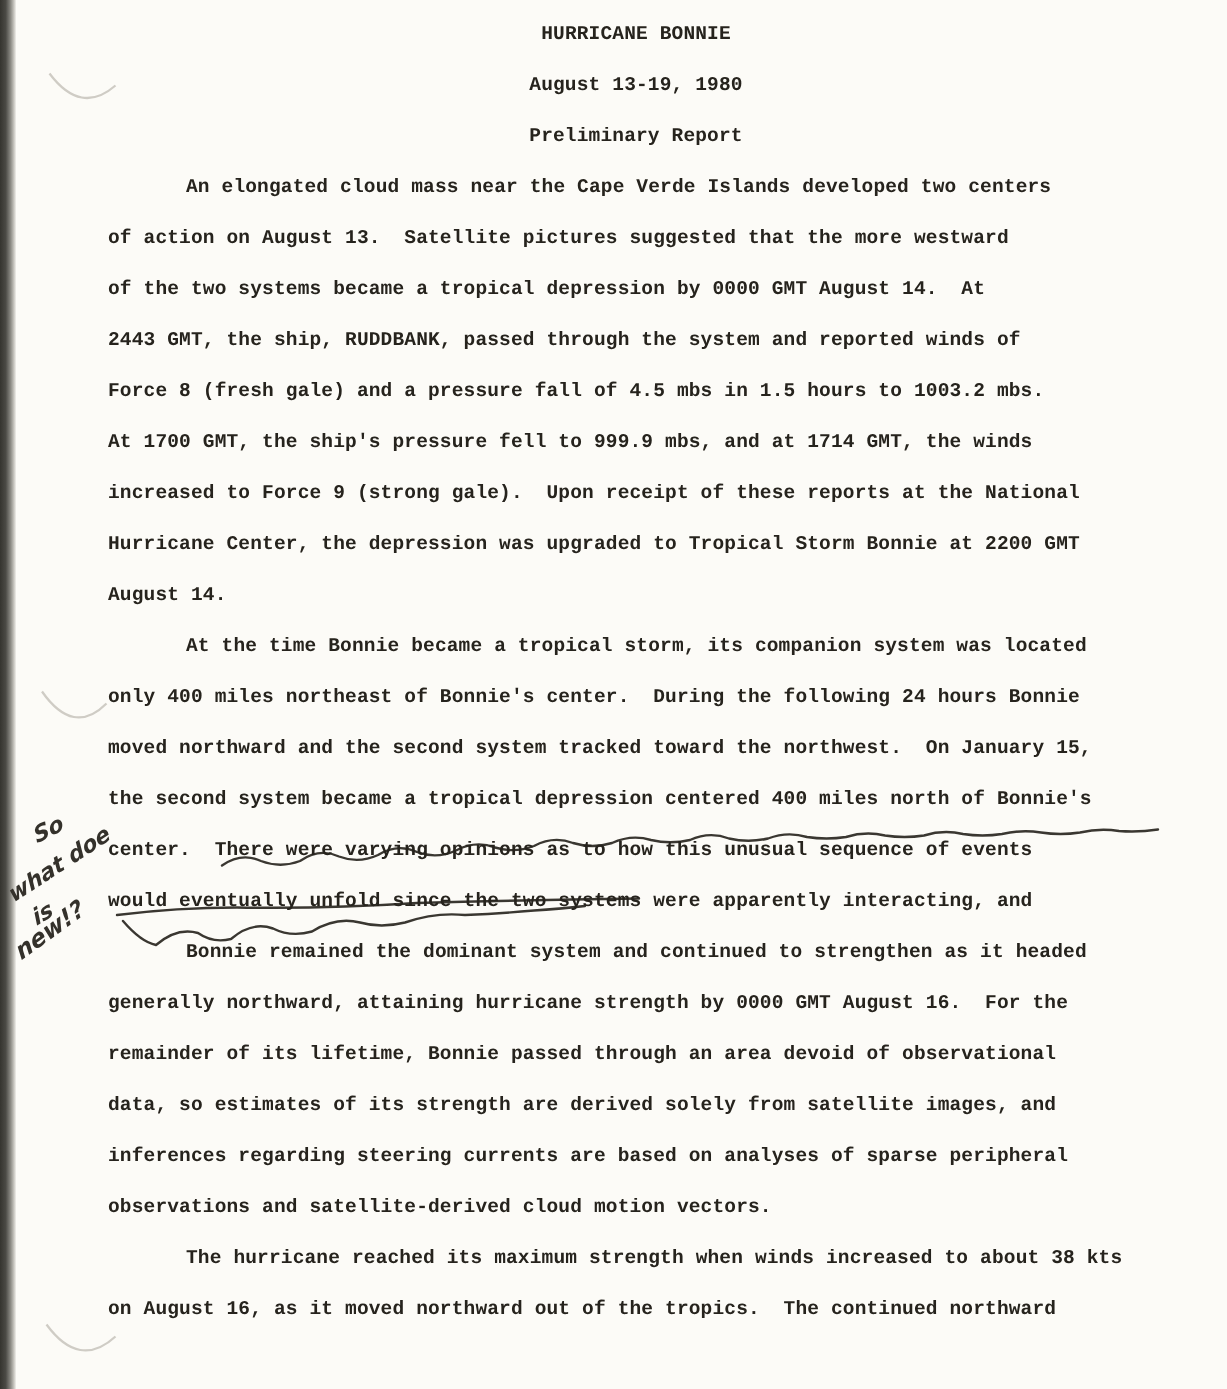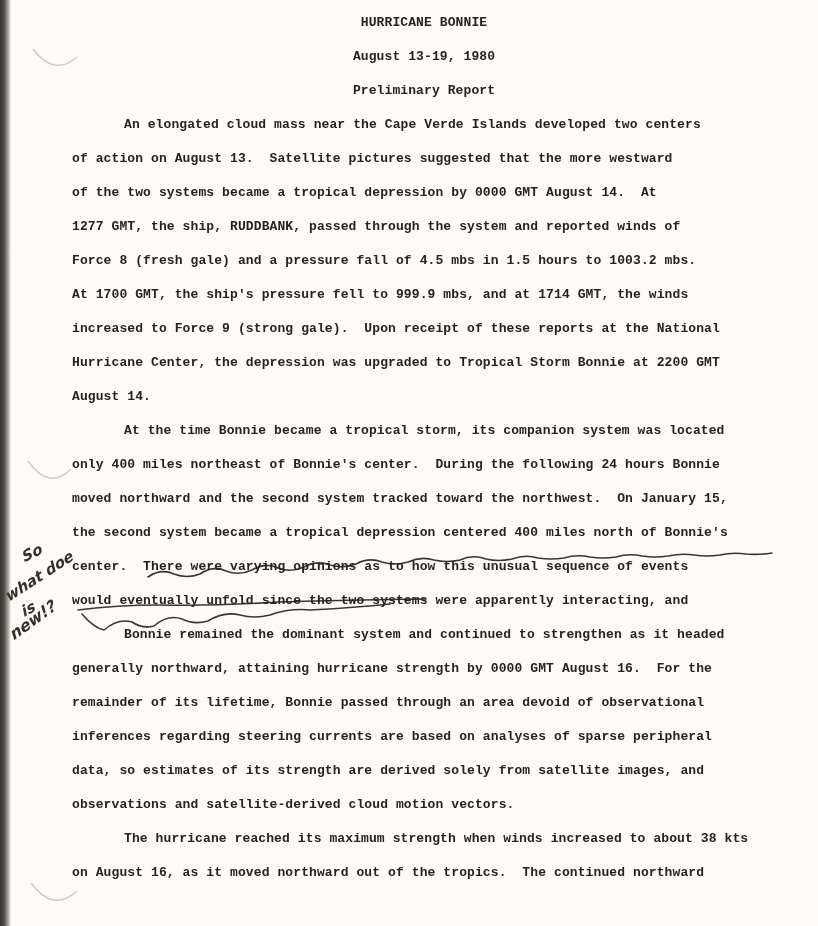--- a/index.html
+++ b/index.html
@@ -77,43 +77,43 @@
 
   <div class="text-column">
     <div class="line center">HURRICANE BONNIE</div>
     <div class="line center">August 13-19, 1980</div>
     <div class="line center">Preliminary Report</div>
 
     <div>
       <div class="line indent">An elongated cloud mass near the Cape Verde Islands developed two centers</div>
       <div class="line">of action on August 13.  Satellite pictures suggested that the more westward</div>
       <div class="line">of the two systems became a tropical depression by 0000 GMT August 14.  At</div>
-      <div class="line">1277 GMT, the ship, RUDDBANK, passed through the system and reported winds of</div>
+      <div class="line">2443 GMT, the ship, RUDDBANK, passed through the system and reported winds of</div>
       <div class="line">Force 8 (fresh gale) and a pressure fall of 4.5 mbs in 1.5 hours to 1003.2 mbs.</div>
       <div class="line">At 1700 GMT, the ship's pressure fell to 999.9 mbs, and at 1714 GMT, the winds</div>
       <div class="line">increased to Force 9 (strong gale).  Upon receipt of these reports at the National</div>
       <div class="line">Hurricane Center, the depression was upgraded to Tropical Storm Bonnie at 2200 GMT</div>
       <div class="line">August 14.</div>
     </div>
 
     <div>
       <div class="line indent">At the time Bonnie became a tropical storm, its companion system was located</div>
       <div class="line">only 400 miles northeast of Bonnie's center.  During the following 24 hours Bonnie</div>
       <div class="line">moved northward and the second system tracked toward the northwest.  On January 15,</div>
       <div class="line">the second system became a tropical depression centered 400 miles north of Bonnie's</div>
       <div class="line">center.  There were varying opinions as to how this unusual sequence of events</div>
       <div class="line">would eventually unfold since the two systems were apparently interacting, and</div>
     </div>
 
     <div>
       <div class="line indent">Bonnie remained the dominant system and continued to strengthen as it headed</div>
       <div class="line">generally northward, attaining hurricane strength by 0000 GMT August 16.  For the</div>
       <div class="line">remainder of its lifetime, Bonnie passed through an area devoid of observational</div>
+      <div class="line">data, so estimates of its strength are derived solely from satellite images, and</div>
       <div class="line">inferences regarding steering currents are based on analyses of sparse peripheral</div>
-      <div class="line">data, so estimates of its strength are derived solely from satellite images, and</div>
       <div class="line">observations and satellite-derived cloud motion vectors.</div>
     </div>
 
     <div>
       <div class="line indent">The hurricane reached its maximum strength when winds increased to about 38 kts</div>
       <div class="line">on August 16, as it moved northward out of the tropics.  The continued northward</div>
     </div>
   </div>
 
 </div>

